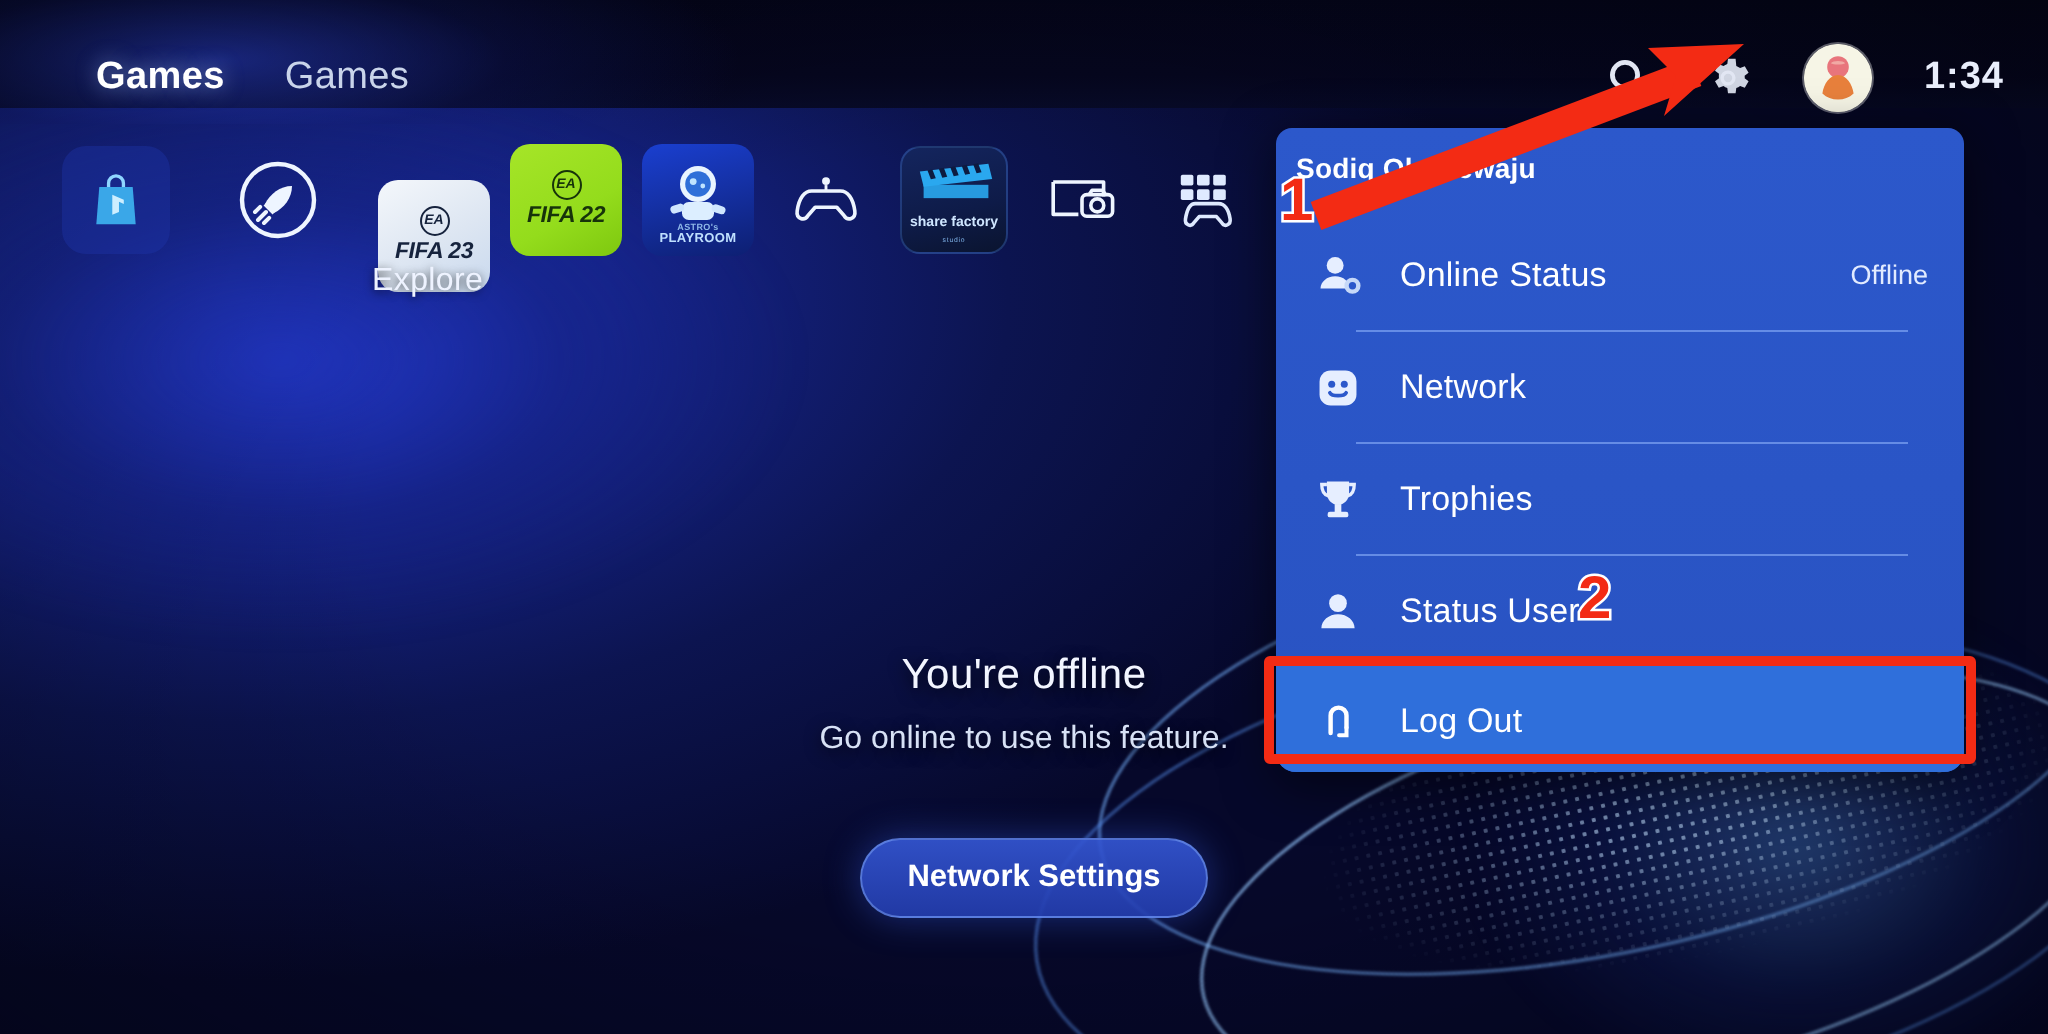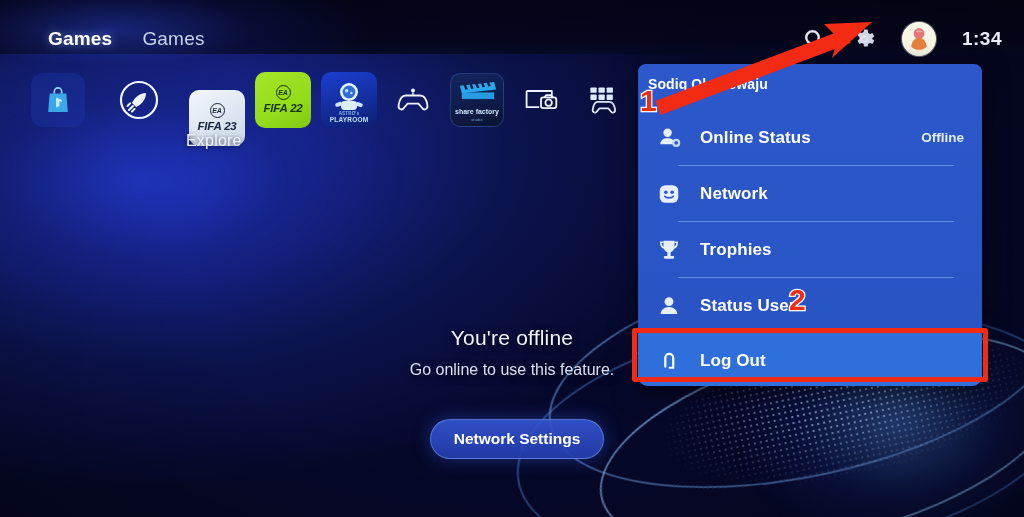--- a/index.html
+++ b/index.html
@@ -190,21 +190,21 @@
     position: absolute; left: 638px; top: 64px; width: 344px; height: 322px;
     background: linear-gradient(180deg, #2c58cb 0%, #2a55c6 55%, #2953c2 100%);
     border-radius: 8px 8px 10px 10px;
     box-shadow: 0 6px 26px rgba(0,0,0,.55);
     overflow: hidden;
   }
   .panel-user {
     color: #ffffff; font-size: 14px; font-weight: bold;
     padding: 12px 0 0 10px; letter-spacing: .1px;
   }
-  .menu { margin-top: 18px; font-weight: bold; }
+  .menu { margin-top: 18px; }
   .mrow {
     position: relative; height: 55px;
     display: flex; align-items: center; padding: 0 18px 0 16px;
     cursor: pointer;
   }
   .mrow .micon {
     width: 30px; height: 30px; display: flex; align-items: center; justify-content: center;
     flex: none; margin-right: 16px;
   }
   .mrow .mlabel { color: #ffffff; font-size: 17px; letter-spacing: .1px; flex: 1; }

